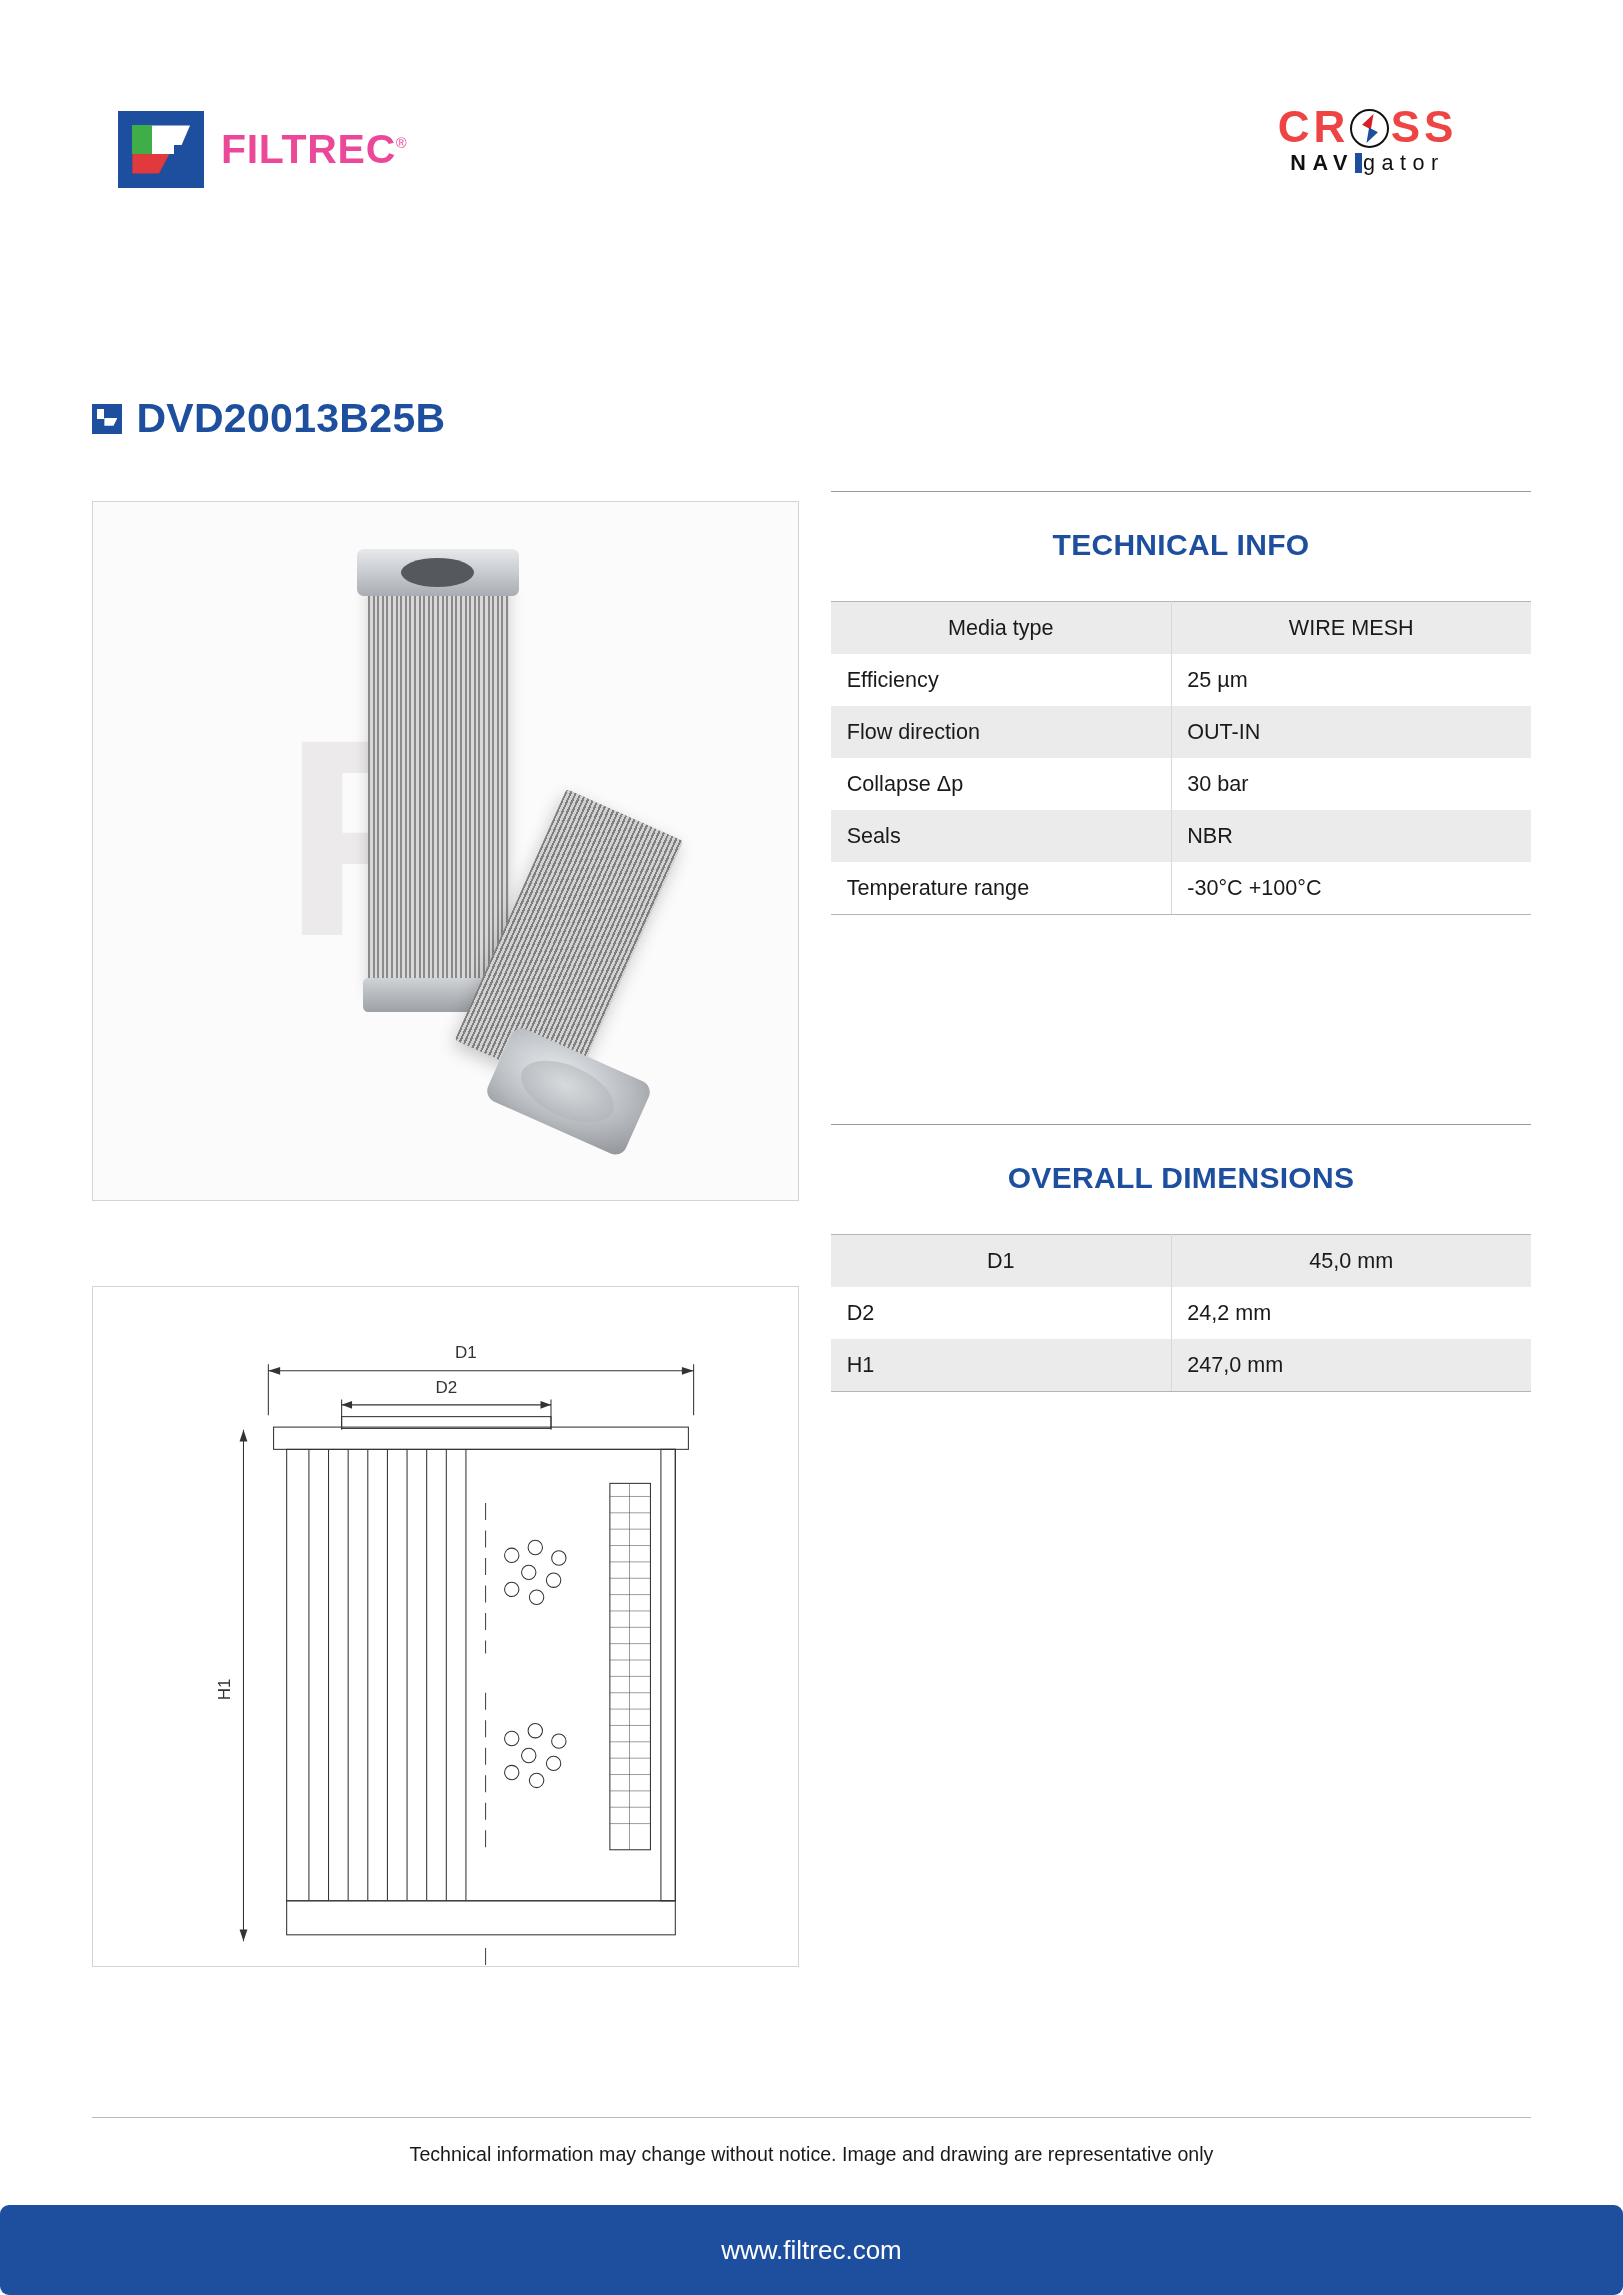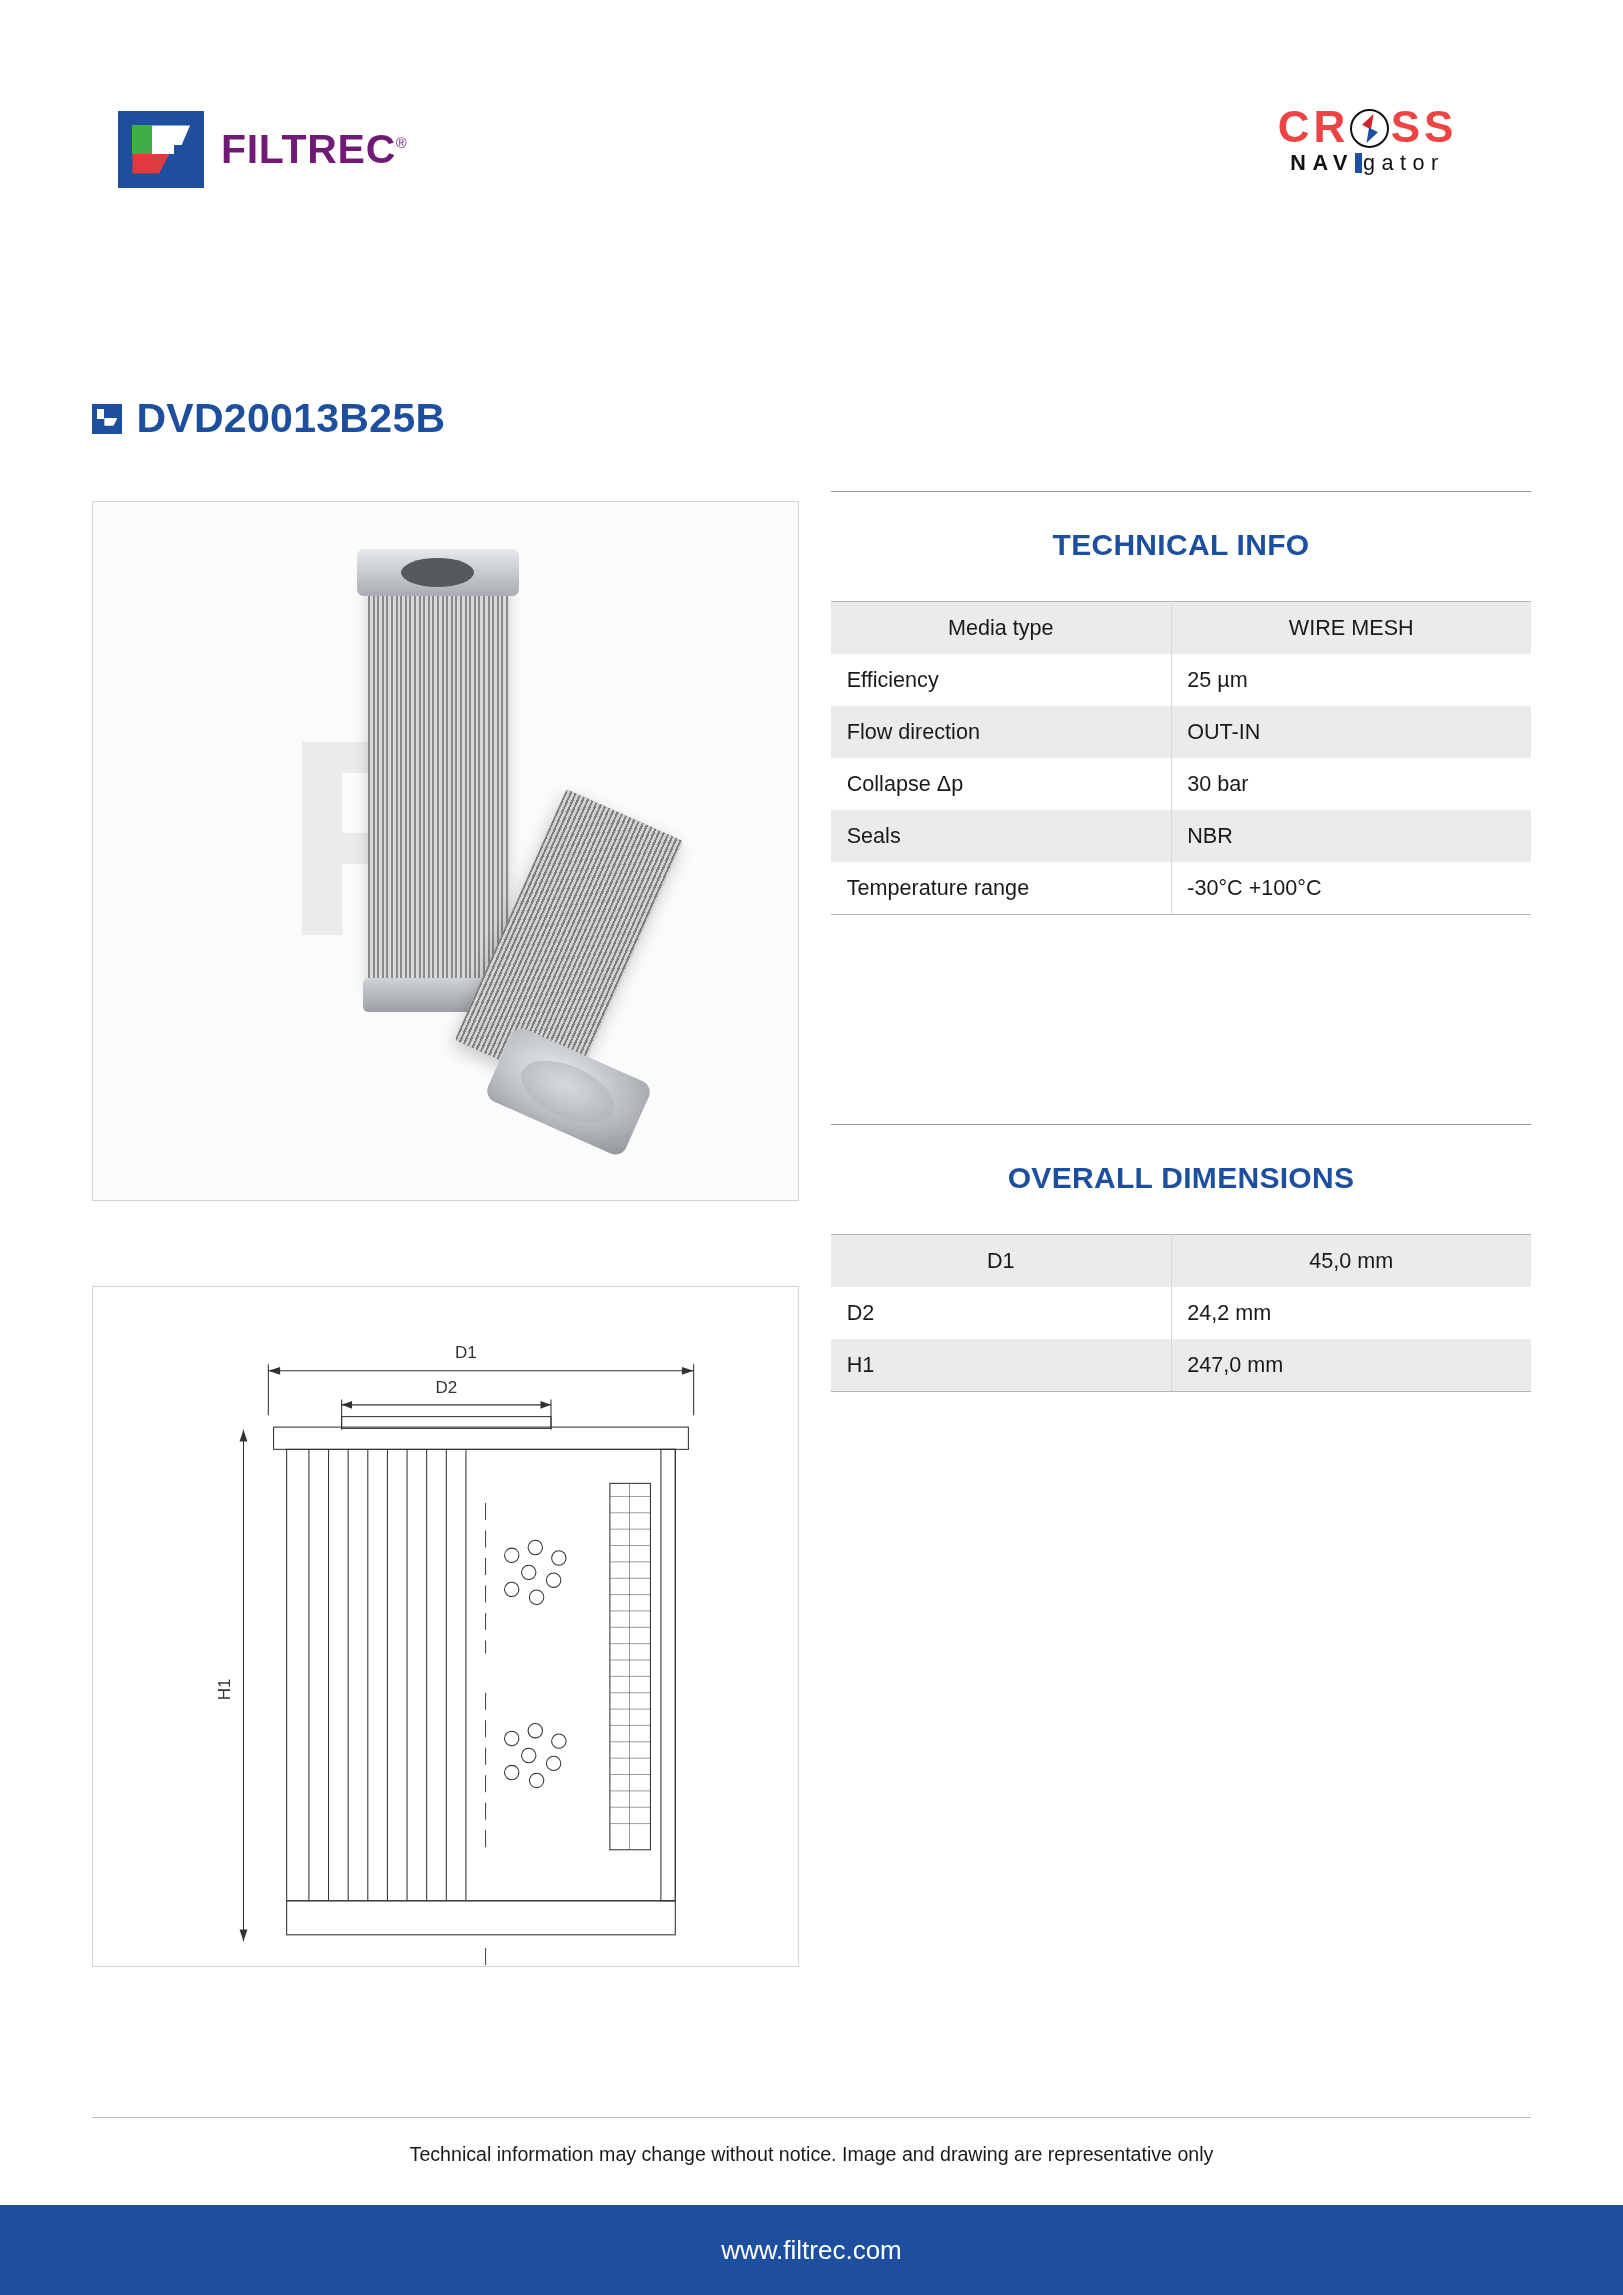--- a/index.html
+++ b/index.html
@@ -76,21 +76,21 @@
     left: 34px;
     top: 34px;
     width: 22px;
     height: 9.2px;
     background: #ffffff;
   }
   .brand-text {
     font-size: 41px;
     font-weight: bold;
     letter-spacing: 0.7px;
-    color: #701a75;
+    color: #ec4899;
     line-height: 1;
     position: relative;
   }
   .brand-text sup {
     font-size: 14.4px;
     vertical-align: super;
     font-weight: normal;
   }
 
   .cross-nav {
@@ -364,20 +364,21 @@
     left: 0;
     right: 0;
     top: 2205px;
     height: 90px;
     background: #1d4f9e;
     color: #ffffff;
     display: flex;
     align-items: center;
     justify-content: center;
     font-size: 26px;
+    border-radius: 9px;
   }
 </style>
 </head>
 <body>
 
 <div class="page">
 
   <div class="header">
 
     <div class="brand">

